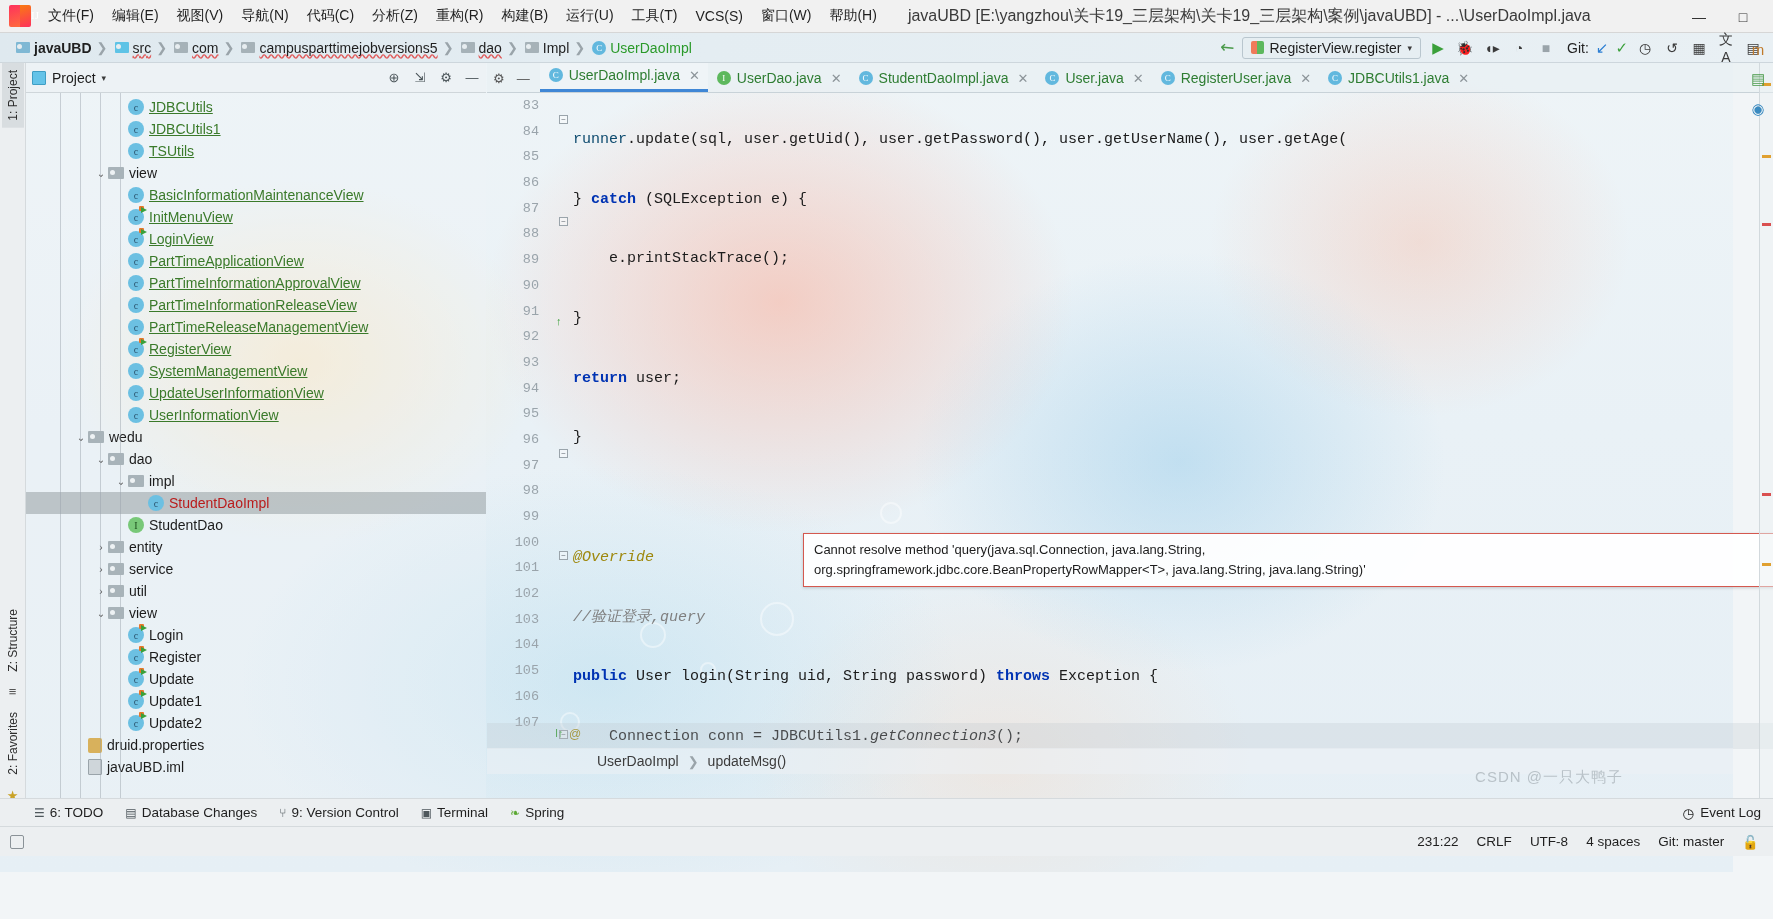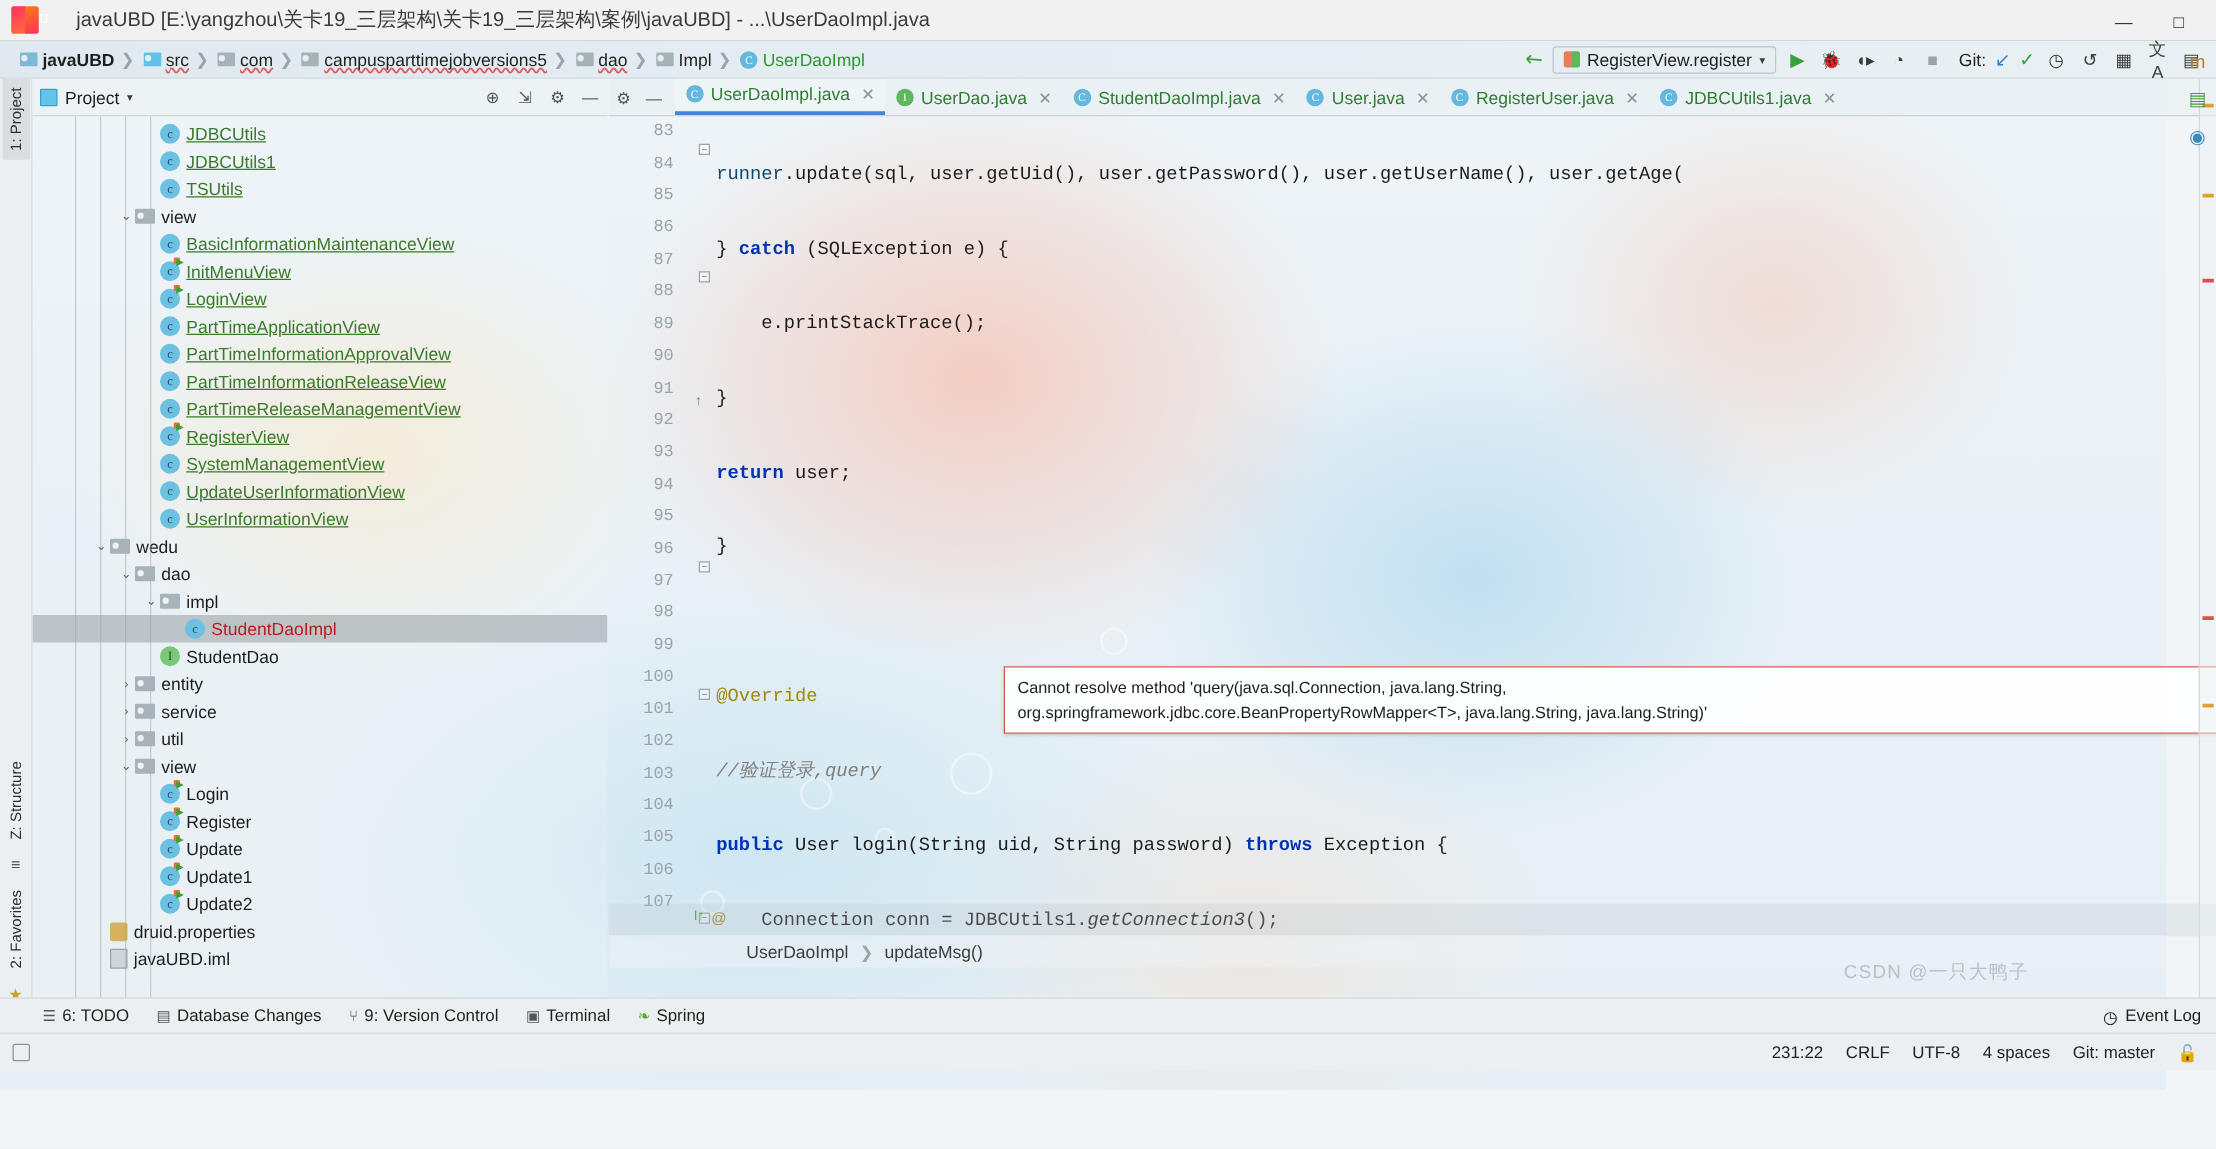--- a/index.html
+++ b/index.html
@@ -171,21 +171,21 @@
   .fold-col{ position:absolute; left:60px; top:0; width:26px; height:100%; }
   .fold-box{ position:absolute; width:9px;height:9px;border:1px solid #9aa4ab; color:#6a7279; font-size:8px;
              line-height:7px; text-align:center; background:rgba(255,255,255,.4);}
   .code {
     position:absolute; left:86px; top:0; right:0; bottom:0;
     font-family:"Liberation Mono", monospace; font-size:15px; white-space:pre;
   }
   .cl { height:25.7px; line-height:25.7px; color:#1b1b1b; }
   .k{color:#0033b3;font-weight:bold;}
   .cm{color:#7f7f7f;font-style:italic;}
-  .ann{color:#9e880d;}
+  .ann{color:#9e880d;font-style:italic;}
   .fld{color:#0c4a6e;}
   .italic{font-style:italic;}
 
   .caret-line { position:absolute; left:0; right:0; height:25.7px; background:rgba(190,198,204,.28); }
 
   
   .tooltip {
     position:absolute; left:316px; top:440px; width:1020px;
     border:1px solid #d4584f; background:rgba(255,255,255,.92);
     font-family:"Liberation Sans", sans-serif; font-size:13px; color:#1c1c1c;
@@ -252,20 +252,35 @@
     <div class="bubble" style="left:560px;top:650px;width:20px;height:20px;"></div>
     <div class="bubble" style="left:880px;top:440px;width:22px;height:22px;"></div>
     <div class="bubble" style="left:930px;top:470px;width:14px;height:14px;"></div>
   </div>
 
   <div class="titlebar">
     <div class="app-logo">
       <div class="sq1"></div>
         <div class="sq2"></div>
         <div class="lj">IJ</div>
+    </div>
+    <div class="menu">
+      <div class="menu-item">文件(F)</div>
+      <div class="menu-item">编辑(E)</div>
+      <div class="menu-item">视图(V)</div>
+      <div class="menu-item">导航(N)</div>
+      <div class="menu-item">代码(C)</div>
+      <div class="menu-item">分析(Z)</div>
+      <div class="menu-item">重构(R)</div>
+      <div class="menu-item">构建(B)</div>
+      <div class="menu-item">运行(U)</div>
+      <div class="menu-item">工具(T)</div>
+      <div class="menu-item">VCS(S)</div>
+      <div class="menu-item">窗口(W)</div>
+      <div class="menu-item">帮助(H)</div>
     </div>
     <div class="win-title">javaUBD [E:\yangzhou\关卡19_三层架构\关卡19_三层架构\案例\javaUBD] - ...\UserDaoImpl.java</div>
     <div class="win-ctrls">
       <div class="win-btn">—</div>
       <div class="win-btn">□</div>
     </div>
   </div>
 
   <div class="navbar">
     <div style="width:12px"></div>

